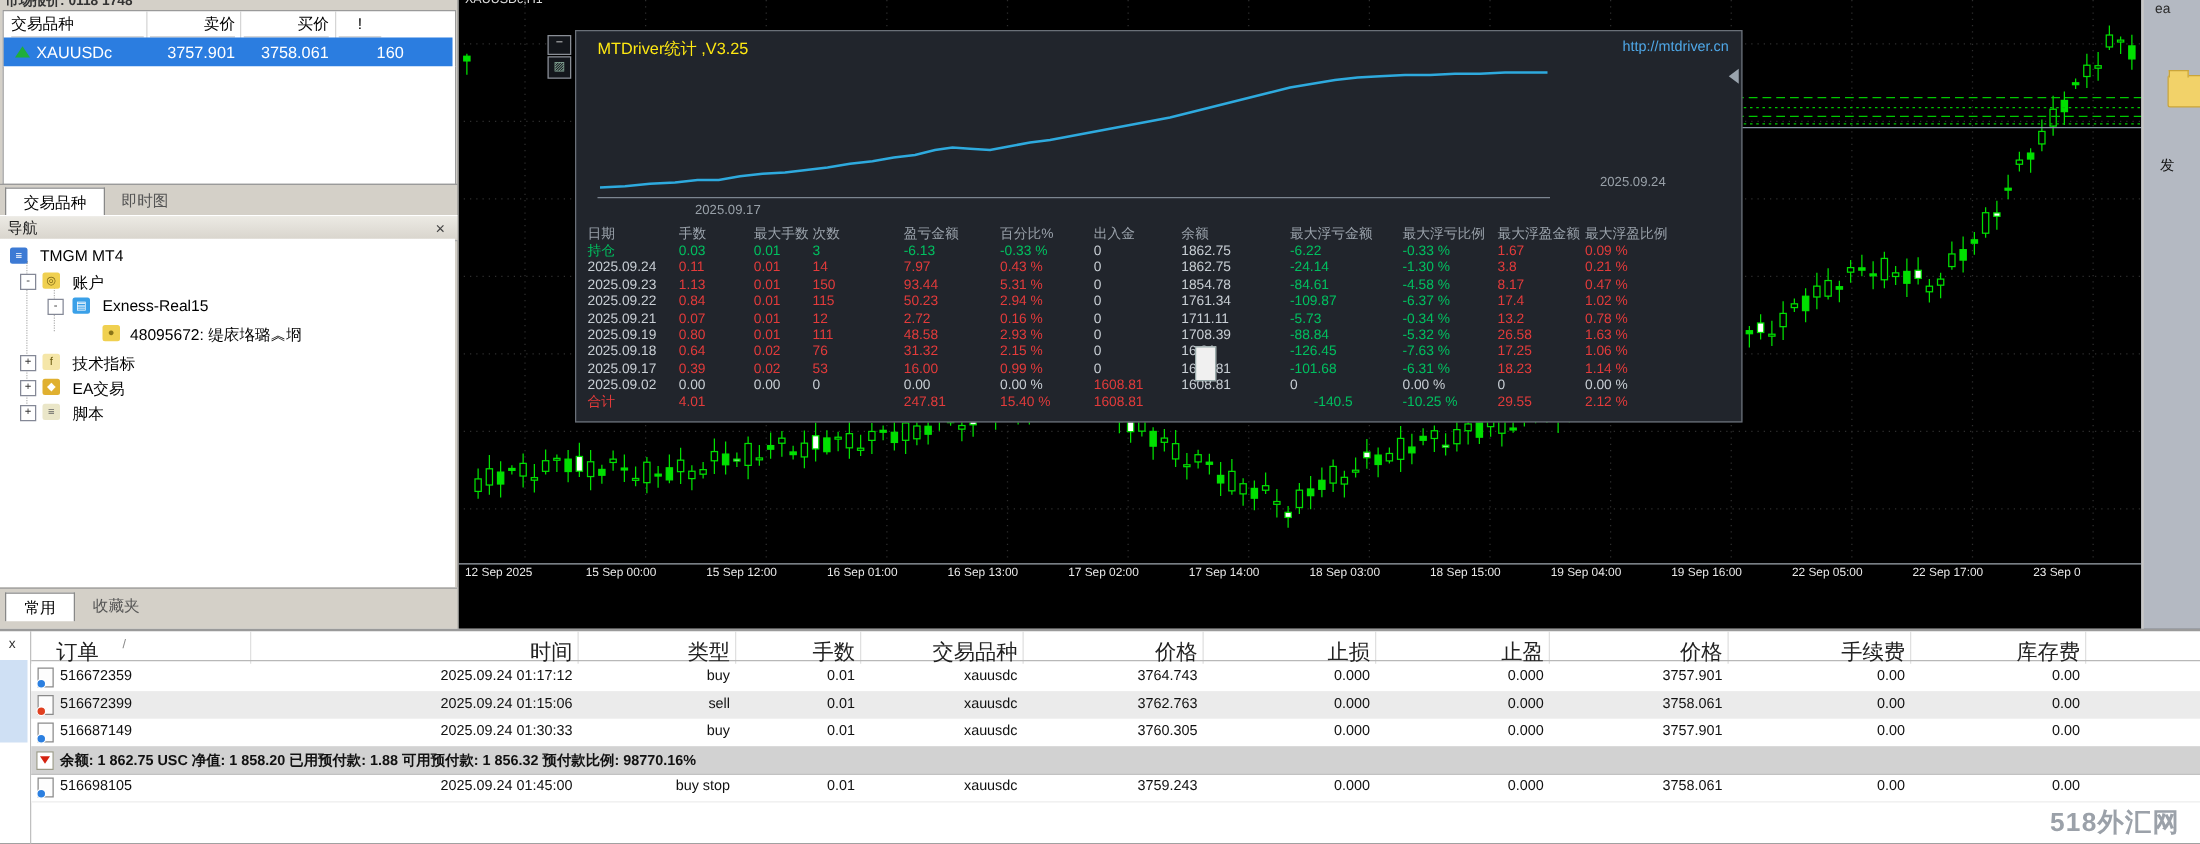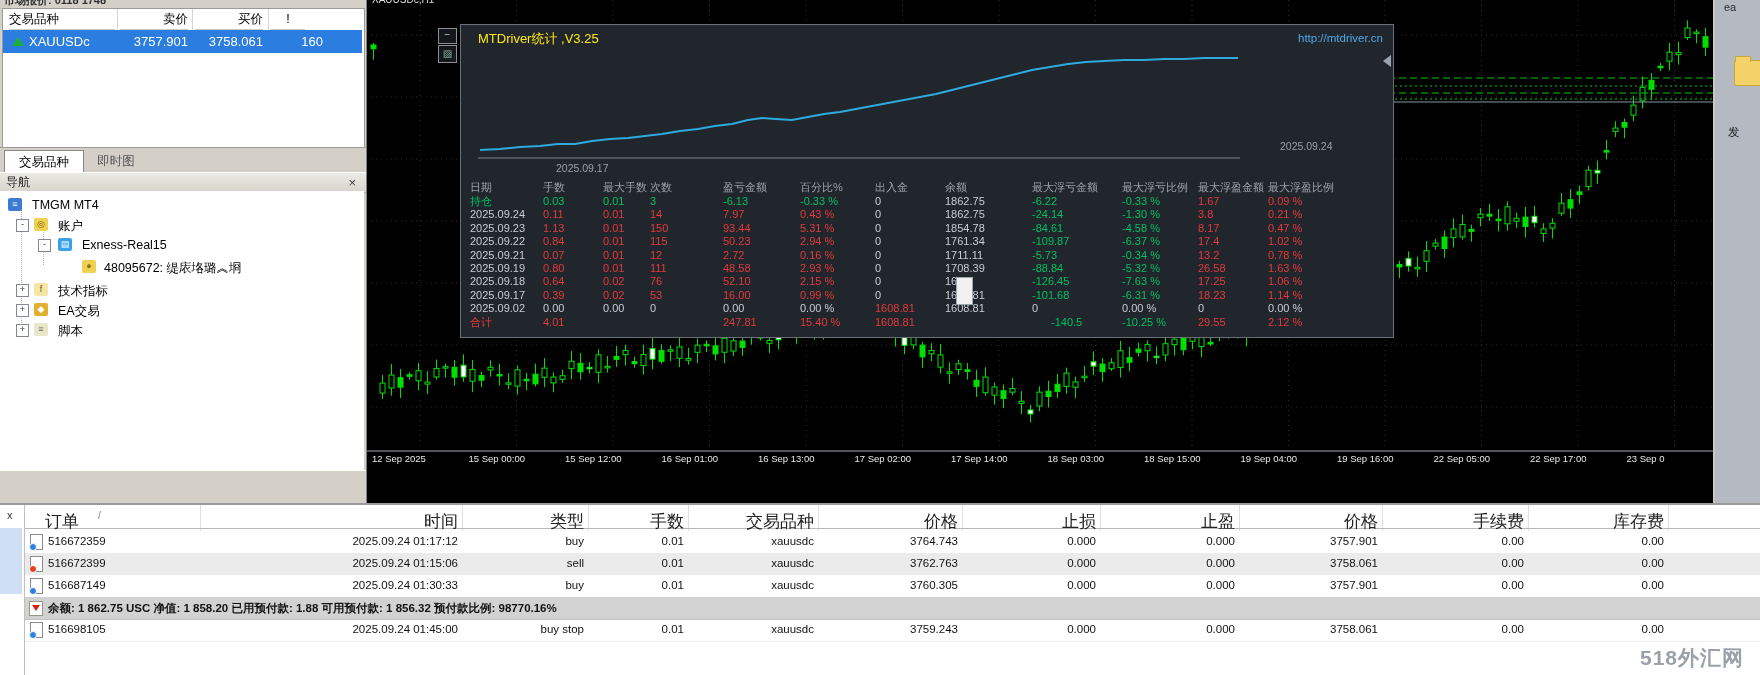--- a/index.html
+++ b/index.html
@@ -514,21 +514,21 @@
       <span class="stat" style="left: 875px; top: 262px; color: rgb(200, 206, 212);">0</span>
       <span class="stat" style="left: 945px; top: 262px; color: rgb(200, 206, 212);">1708.39</span>
       <span class="stat" style="left: 1032px; top: 262px; color: rgb(0, 192, 96);">-88.84</span>
       <span class="stat" style="left: 1122px; top: 262px; color: rgb(0, 192, 96);">-5.32 %</span>
       <span class="stat" style="left: 1198px; top: 262px; color: rgb(227, 59, 59);">26.58</span>
       <span class="stat" style="left: 1268px; top: 262px; color: rgb(227, 59, 59);">1.63 %</span>
       <span class="stat" style="left: 470px; top: 275.4px; color: rgb(200, 206, 212);">2025.09.18</span>
       <span class="stat" style="left: 543px; top: 275.4px; color: rgb(227, 59, 59);">0.64</span>
       <span class="stat" style="left: 603px; top: 275.4px; color: rgb(227, 59, 59);">0.02</span>
       <span class="stat" style="left: 650px; top: 275.4px; color: rgb(227, 59, 59);">76</span>
-      <span class="stat" style="left: 723px; top: 275.4px; color: rgb(227, 59, 59);">52.10</span>
+      <span class="stat" style="left: 723px; top: 275.4px; color: rgb(227, 59, 59);">31.32</span>
       <span class="stat" style="left: 800px; top: 275.4px; color: rgb(227, 59, 59);">2.15 %</span>
       <span class="stat" style="left: 875px; top: 275.4px; color: rgb(200, 206, 212);">0</span>
       <span class="stat" style="left: 945px; top: 275.4px; color: rgb(200, 206, 212);">16   81</span>
       <span class="stat" style="left: 1032px; top: 275.4px; color: rgb(0, 192, 96);">-126.45</span>
       <span class="stat" style="left: 1122px; top: 275.4px; color: rgb(0, 192, 96);">-7.63 %</span>
       <span class="stat" style="left: 1198px; top: 275.4px; color: rgb(227, 59, 59);">17.25</span>
       <span class="stat" style="left: 1268px; top: 275.4px; color: rgb(227, 59, 59);">1.06 %</span>
       <span class="stat" style="left: 470px; top: 288.8px; color: rgb(200, 206, 212);">2025.09.17</span>
       <span class="stat" style="left: 543px; top: 288.8px; color: rgb(227, 59, 59);">0.39</span>
       <span class="stat" style="left: 603px; top: 288.8px; color: rgb(227, 59, 59);">0.02</span>
@@ -623,20 +623,24 @@
           <span class="ticon" style="left: 34px; top: 2px; background: rgb(224, 176, 48); color: rgb(255, 255, 255);">◆</span>
           <span class="tree-label" style="left: 58px; top: 2px;">EA交易</span>
         </div>
         <div style="position: absolute; left: 0px; top: 130px; width: 360px; height: 18px;">
           <span class="expander" style="left: 16px; top: 3px;">+</span>
           <span class="ticon" style="left: 34px; top: 2px; background: rgb(234, 230, 200); color: rgb(102, 102, 102);">≡</span>
           <span class="tree-label" style="left: 58px; top: 2px;">脚本</span>
         </div>
       </div>
     <div style="position:absolute;left:0;top:470px;width:366px;height:1px;background:#fff;"></div>
+    <div id="sb-tabs">
+      <div class="tab active" style="left:4px;width:54px;top:3px;">常用</div>
+      <div class="tab inactive" style="left:60px;width:66px;top:3px;">收藏夹</div>
+    </div>
   </div>
 
 
   <div id="orders">
     <div id="orders-close">x</div>
     <div id="orders-gutter"></div>
     <div id="gutter-sep"></div>
     <div id="orders-grid">
         <div class="osep" style="left: 200px; height: 135px;"></div>
         <div class="osep" style="left: 462px; height: 135px;"></div>

